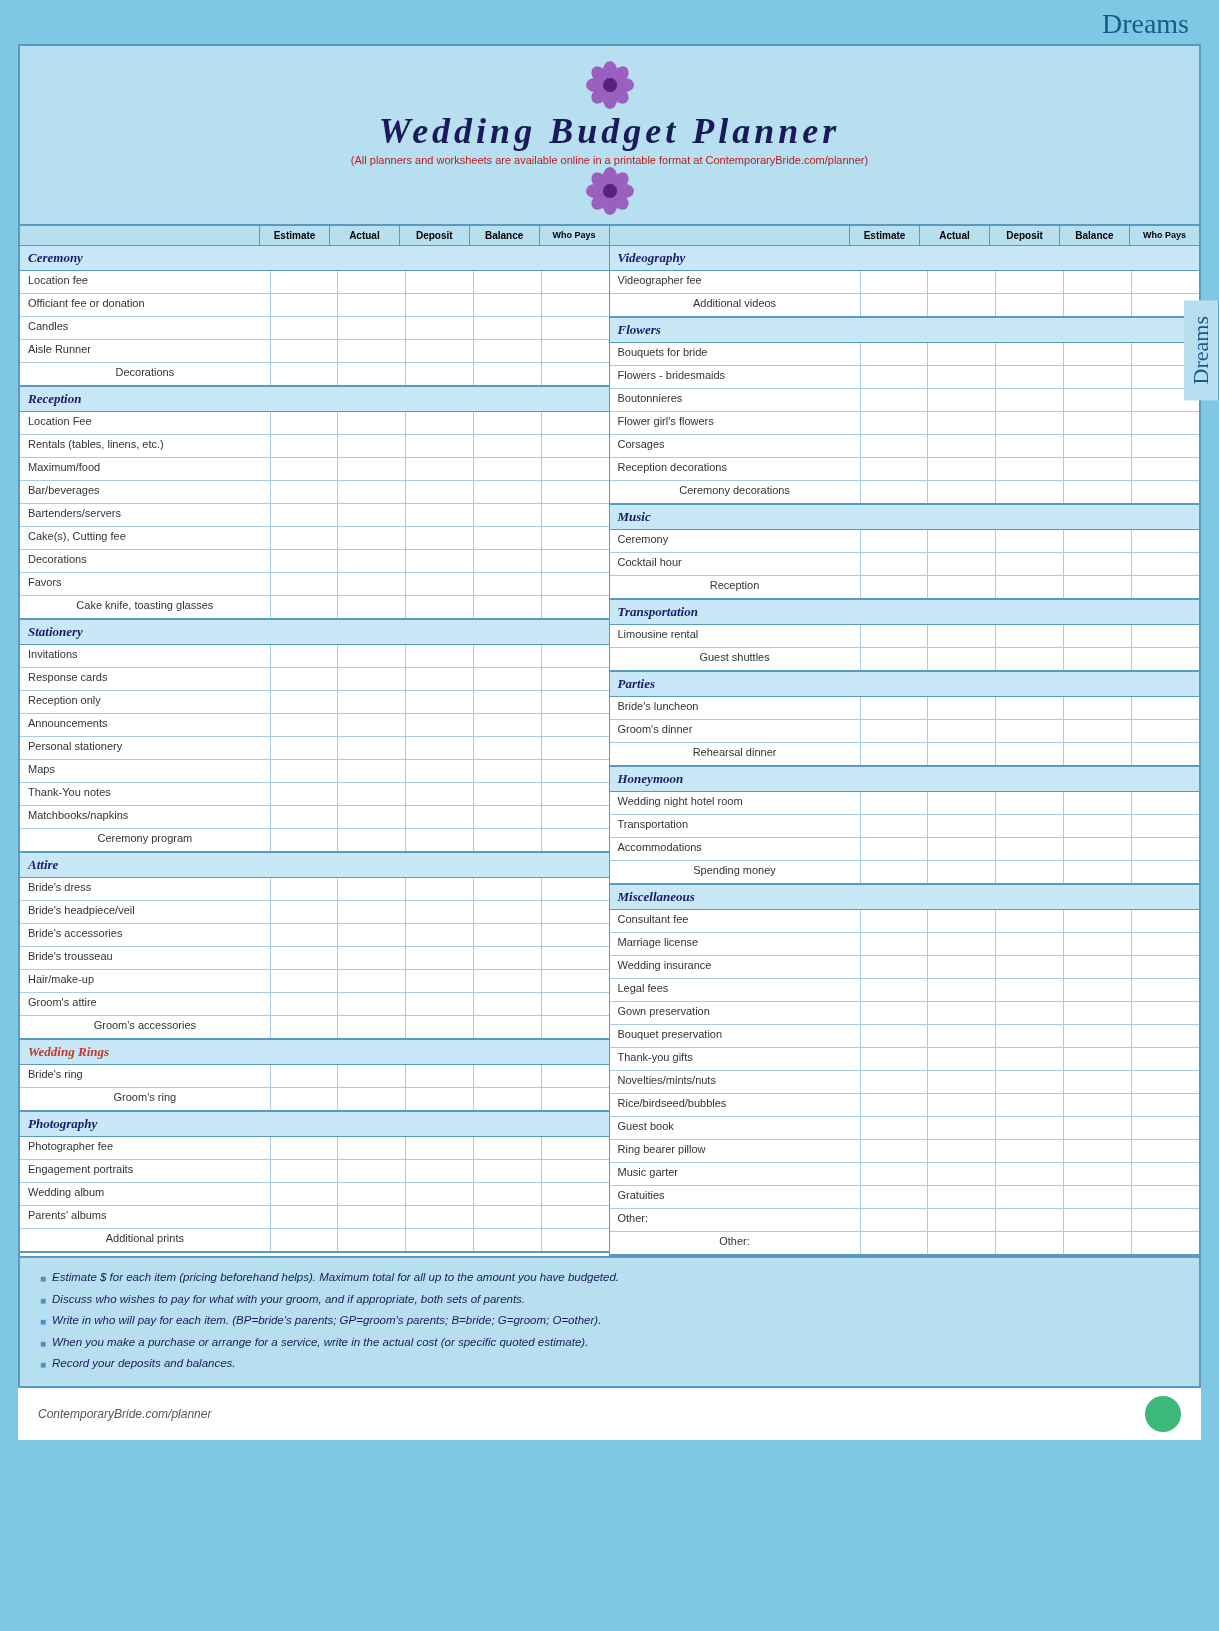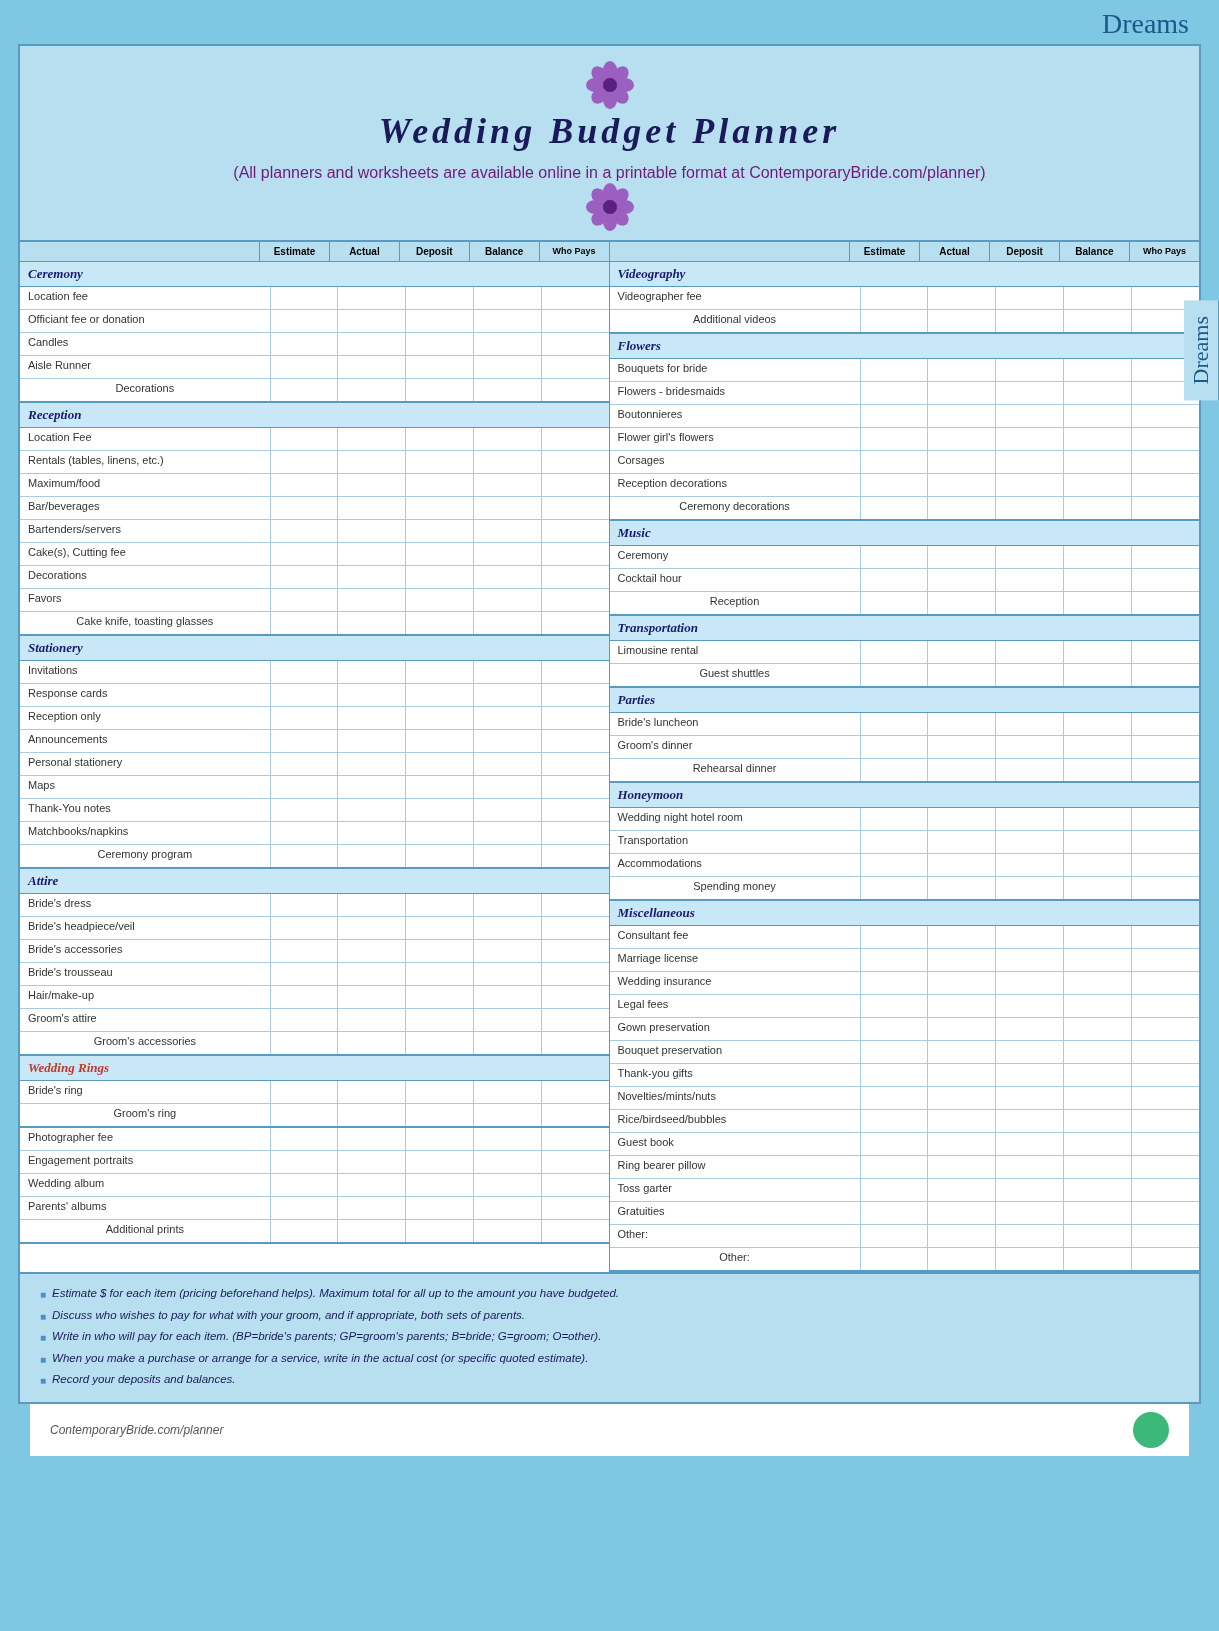--- a/index.html
+++ b/index.html
@@ -43,23 +43,23 @@
     }
     .main-title {
       font-size: 36px;
       font-weight: bold;
       font-style: italic;
       letter-spacing: 4px;
       color: #1a1a5a;
       font-family: 'Times New Roman', serif;
     }
     .subtitle {
-      font-size: 16px;
-      color: #701a75;
-      margin-top: 12px;
+      font-size: 11px;
+      color: #b91c1c;
+      margin-top: 2px;
     }
     .table-area {
       display: flex;
       width: 100%;
     }
     .left-table, .right-table {
       width: 50%;
       border-right: 1px solid #5a9abf;
     }
     .right-table {
@@ -143,21 +143,21 @@
       font-size: 10px;
       margin-top: 2px;
       flex-shrink: 0;
     }
     .bottom-bar {
       display: flex;
       justify-content: space-between;
       align-items: center;
       padding: 8px 20px 8px;
       background: white;
-      margin: 0 30px;
+      margin: 0 18px;
     }
     .website-text {
       font-size: 12px;
       color: #555;
       font-style: italic;
     }
     .green-circle {
       width: 36px;
       height: 36px;
       background: #3cb878;
@@ -504,20 +504,21 @@
             <div class="cell-item">Groom's ring</div>
             <div class="cell-num"></div>
             <div class="cell-num"></div>
             <div class="cell-num"></div>
             <div class="cell-num"></div>
             <div class="cell-num"></div>
           </div>
       </div>
 
       <div class="section-row">
+        <div class="section-header">Photography</div>
         <div class="data-row">
             <div class="cell-item">Photographer fee</div>
             <div class="cell-num"></div>
             <div class="cell-num"></div>
             <div class="cell-num"></div>
             <div class="cell-num"></div>
             <div class="cell-num"></div>
           </div>
         <div class="data-row">
             <div class="cell-item">Engagement portraits</div>
@@ -841,21 +842,21 @@
           </div>
         <div class="data-row">
             <div class="cell-item">Ring bearer pillow</div>
             <div class="cell-num"></div>
             <div class="cell-num"></div>
             <div class="cell-num"></div>
             <div class="cell-num"></div>
             <div class="cell-num"></div>
           </div>
         <div class="data-row">
-            <div class="cell-item">Toss garter</div>
+            <div class="cell-item">Music garter</div>
             <div class="cell-num"></div>
             <div class="cell-num"></div>
             <div class="cell-num"></div>
             <div class="cell-num"></div>
             <div class="cell-num"></div>
           </div>
         <div class="data-row">
             <div class="cell-item">Gratuities</div>
             <div class="cell-num"></div>
             <div class="cell-num"></div>

